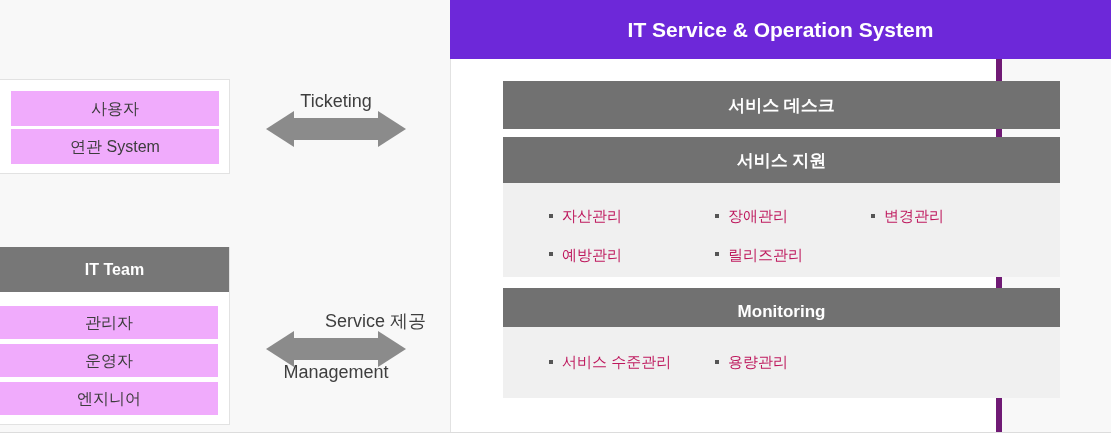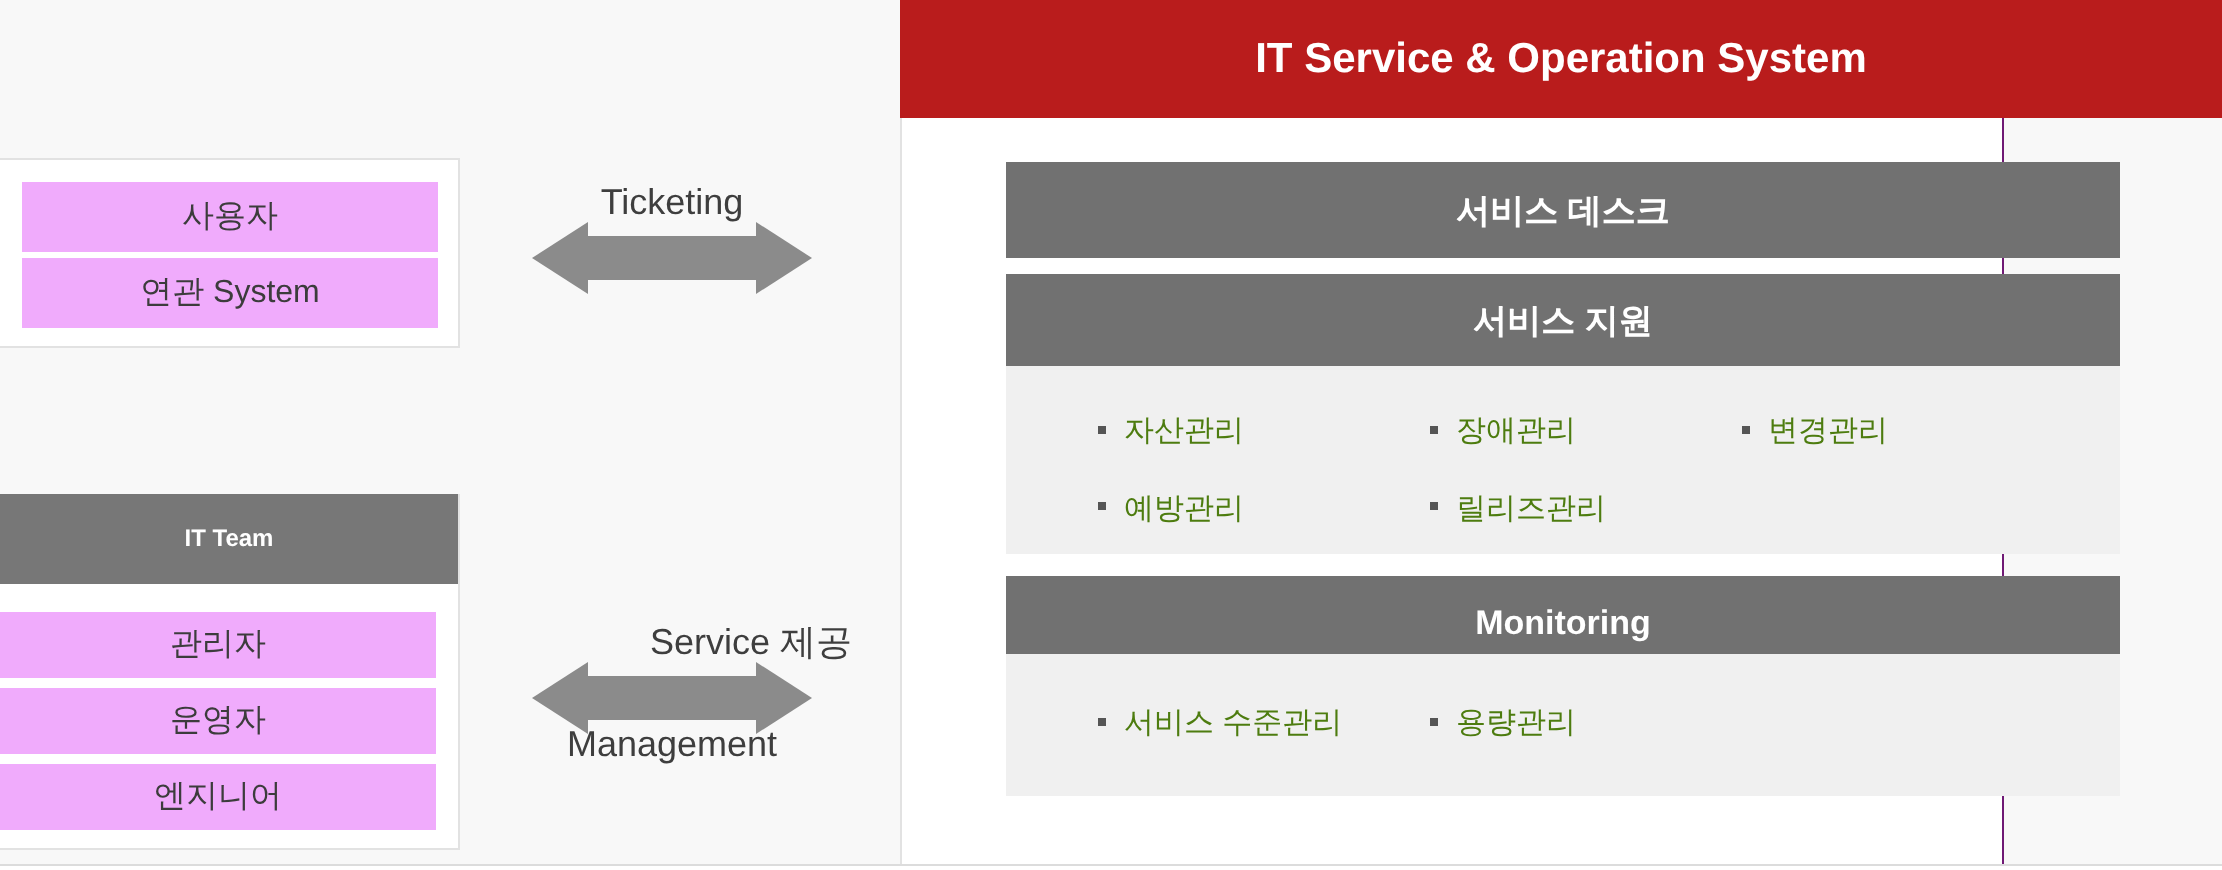--- a/index.html
+++ b/index.html
@@ -36,21 +36,21 @@
     position:absolute; left:0; top:247px;
     width:230px; height:178px;
     background:#ffffff;
     border:1px solid #e2e2e2; border-left:none; border-top:none;
     box-sizing:border-box;
   }
   .team-header {
     height:45px; line-height:45px;
     background:#777777;
     color:#ffffff;
-    font-size:12px; font-weight:bold;
+    font-size:16px; font-weight:bold;
     text-align:center;
   }
   .team-items { padding:14px 11px 0 0; }
   .team-items .box-item { height:33px; line-height:33px; margin-bottom:5px; }
 
   
   .conn-label {
     position:absolute; left:246px; width:180px;
     text-align:center;
     color:#3e3e3e; font-size:18px;
@@ -78,31 +78,31 @@
     position:absolute; right:0; top:0; width:0; height:0;
     border-top:18px solid transparent;
     border-bottom:18px solid transparent;
     border-left:28px solid #8b8b8b;
   }
 
   
   .panel-header {
     position:absolute; left:450px; top:0;
     width:661px; height:59px;
-    background:#b91c1c;
+    background:#6d28d9;
     color:#ffffff;
     font-size:21px; font-weight:bold;
     display:flex; align-items:center; justify-content:center;
   }
   .panel-body {
     position:absolute; left:450px; top:59px;
     width:552px; height:373px;
     background:#ffffff;
     border-left:1px solid #e2e2e2;
-    border-right:1px solid #701a75;
+    border-right:6px solid #701a75;
     box-sizing:border-box;
   }
   .bar {
     position:absolute; left:52px; width:557px;
     background:#717171;
     color:#ffffff;
     font-size:17px; font-weight:bold;
     display:flex; align-items:center; justify-content:center;
   }
   #bar-desk       { top:22px;  height:48px; }
@@ -113,21 +113,21 @@
     background:#f0f0f0;
     box-sizing:border-box;
     padding-left:46px;
     display:grid;
     grid-template-columns:166px 156px 1fr;
   }
   #support-items    { top:124px; height:94px; padding-top:17px; }
   #monitoring-items { top:268px; height:71px; padding-top:19px; }
   .bullet-item {
     height:31px; line-height:31px;
-    font-size:15px; color:#4d7c0f;
+    font-size:15px; color:#be185d;
     white-space:nowrap;
   }
   .sq {
     display:inline-block;
     width:4px; height:4px;
     background:#555555;
     vertical-align:middle;
     margin:-3px 9px 0 0;
   }
 

